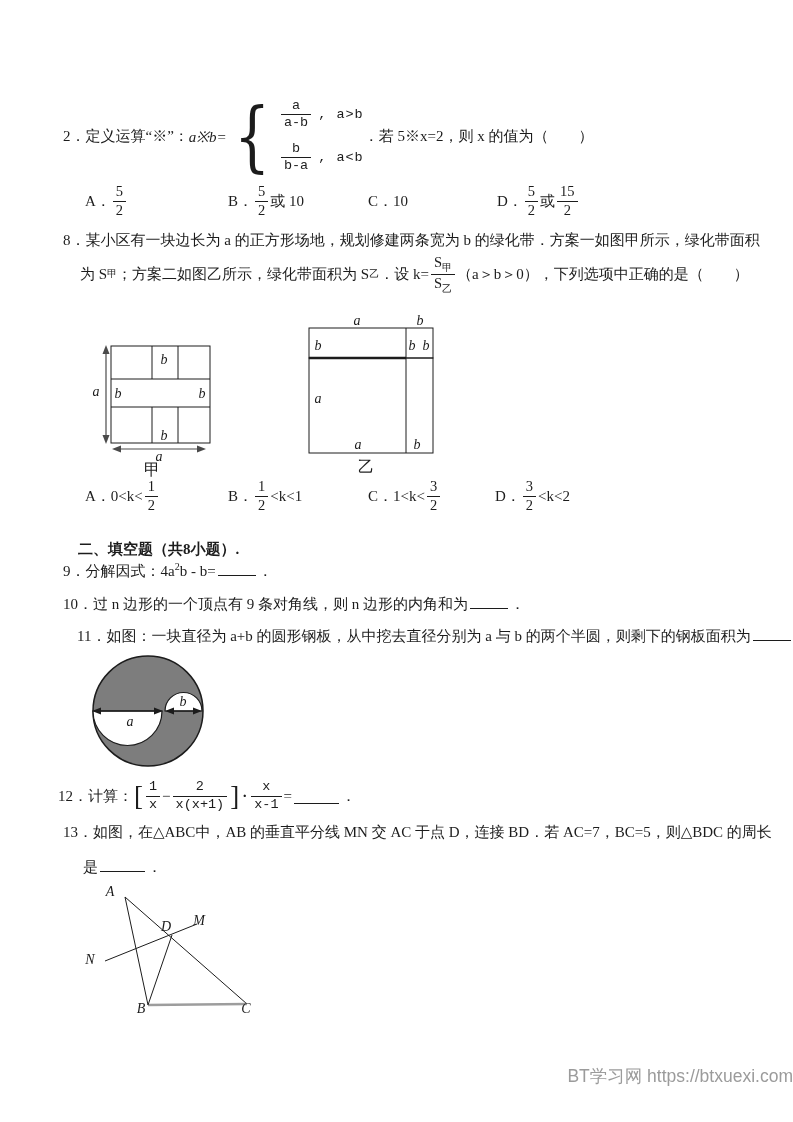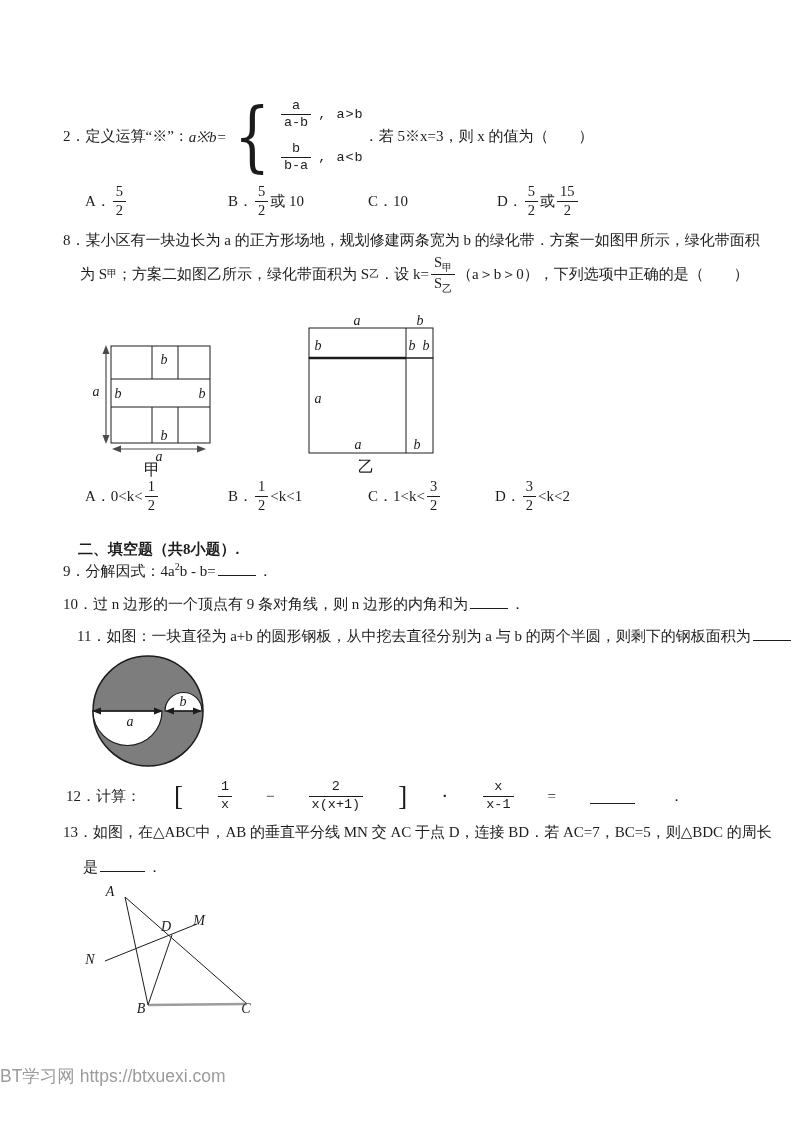--- a/index.html
+++ b/index.html
@@ -19,21 +19,21 @@
   .case{display:flex;align-items:center;}
   .cond{margin-left:5px;letter-spacing:1px;}
   .blank{display:inline-block;width:38px;height:1.05em;border-bottom:1px solid #1c1c1c;
          margin:0 2px;vertical-align:baseline;}
   .blank.w{width:45px;}
   .opt{position:absolute;display:flex;align-items:center;height:40px;}
   .bold{font-weight:bold;}
   .bracket{font-size:27px;font-weight:300;line-height:1;margin:0 1px;}
   .mdot{font-weight:bold;margin:0 2px;}
   sub{font-size:10px;} sup{font-size:10px;}
-  .footer{position:absolute;top:1064px;left:0;width:100%;text-align:left;
+  .footer{position:absolute;top:1064px;left:0;width:100%;text-align:right;
           color:#9b9b9b;font-family:"Liberation Sans","DejaVu Sans",sans-serif;font-size:17.5px;}
   svg text{font-family:"Liberation Serif","DejaVu Serif",serif;font-style:italic;font-size:14px;fill:#1c1c1c;}
   svg text.cjk{font-style:normal;font-size:16px;}
   svg .ln{stroke:#1c1c1c;stroke-width:1;fill:none;}
   svg .lnb{stroke:#1c1c1c;stroke-width:2.5;fill:none;}
   svg .arrow{stroke:#4a4a4a;stroke-width:1.2;fill:none;}
   svg .ah{fill:#4a4a4a;stroke:none;}
   svg .ahk{fill:#1c1c1c;stroke:none;}
 </style>
 </head>
@@ -54,21 +54,21 @@
         <span class="cond mono">, a&gt;b</span>
       </span>
       <span class="case">
         <span class="frac mono">
           <span class="fn">b</span>
           <span class="fd">b-a</span>
         </span>
         <span class="cond mono">, a&lt;b</span>
       </span>
     </span>
-    <span>．若 5※x=3，则 x 的值为（　　）</span>
+    <span>．若 5※x=2，则 x 的值为（　　）</span>
   </div>
 
   <div class="abs" style="left:0;top:181px;width:793px;height:40px;">
     <span class="opt" style="left:85px;">
       <span>A．</span>
       <span class="frac sf">
         <span class="fn">5</span>
         <span class="fd">2</span>
       </span>
     </span>
@@ -208,21 +208,21 @@
     <line x1="6" y1="57" x2="69" y2="57" stroke="#1c1c1c" stroke-width="1.4"></line>
     <polygon class="ahk" points="2,57 11,53.5 11,60.5"></polygon>
     <polygon class="ahk" points="73,57 64,53.5 64,60.5"></polygon>
     <line x1="78" y1="57" x2="109" y2="57" stroke="#1c1c1c" stroke-width="1.4"></line>
     <polygon class="ahk" points="75,57 84,53.5 84,60.5"></polygon>
     <polygon class="ahk" points="112,57 103,53.5 103,60.5"></polygon>
     <text x="40" y="72" text-anchor="middle">a</text>
     <text x="93" y="52" text-anchor="middle">b</text>
   </svg>
 
-  <div class="abs row" style="left:66px;top:770px;height:52px;gap:32px;">
+  <div class="abs row" style="left:58px;top:770px;height:52px;">
     <span>12．计算：</span>
     <span class="bracket">[</span>
     <span class="frac mono">
       <span class="fn">1</span>
       <span class="fd">x</span>
     </span>
     <span>−</span>
     <span class="frac mono">
       <span class="fn">2</span>
       <span class="fd">x(x+1)</span>

